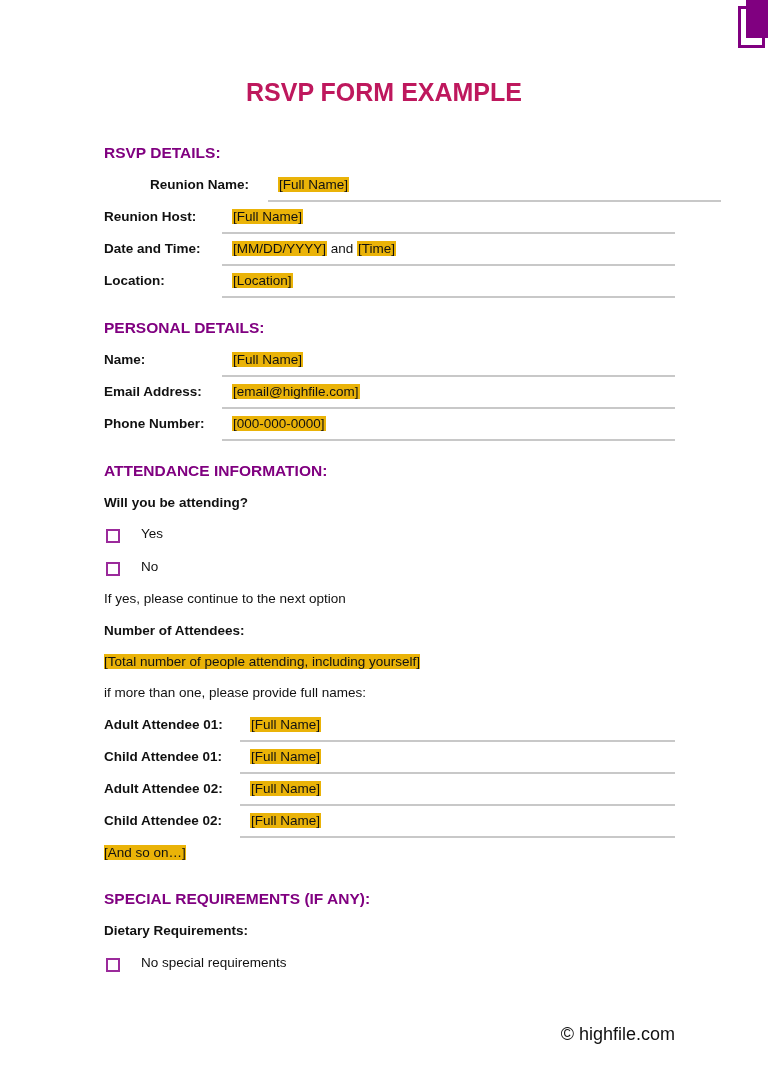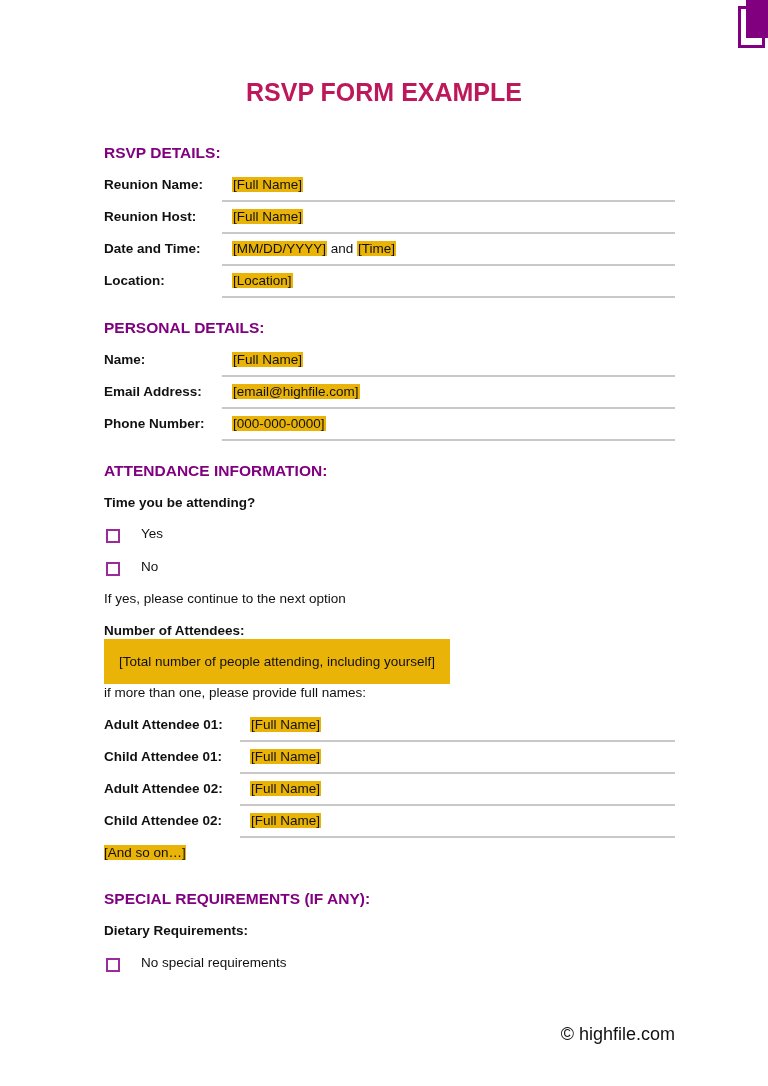--- a/index.html
+++ b/index.html
@@ -58,21 +58,21 @@
 
 <div>
   <div class="logo-outline"></div>
   <div class="logo-solid"></div>
 </div>
 
 <div class="title">RSVP FORM EXAMPLE</div>
 
 <div class="section-heading" style="top:144px;">RSVP DETAILS:</div>
 
-<div class="row" style="top:170px;">
+<div class="row" style="top:170px;margin-left:46px;">
   <span class="label">Reunion Name:</span>
   <span class="value" style="left:128px;"><span class="hl">[Full Name]</span></span>
   <div class="rule" style="left:118px;"></div>
 </div>
 <div class="row" style="top:202px;">
   <span class="label">Reunion Host:</span>
   <span class="value" style="left:128px;"><span class="hl">[Full Name]</span></span>
   <div class="rule" style="left:118px;"></div>
 </div>
 <div class="row" style="top:234px;">
@@ -98,34 +98,34 @@
   <span class="value" style="left:128px;"><span class="hl">[email@highfile.com]</span></span>
   <div class="rule" style="left:118px;"></div>
 </div>
 <div class="row" style="top:409px;">
   <span class="label">Phone Number:</span>
   <span class="value" style="left:128px;"><span class="hl">[000-000-0000]</span></span>
   <div class="rule" style="left:118px;"></div>
 </div>
 
 <div class="section-heading" style="top:462px;">ATTENDANCE INFORMATION:</div>
-<div class="text bold" style="top:495px;">Time you be attending?</div>
+<div class="text bold" style="top:495px;">Will you be attending?</div>
 
 <div class="checkrow" style="top:526px;">
   <span class="checkbox"></span>
   <span class="cb-label">Yes</span>
 </div>
 <div class="checkrow" style="top:559px;">
   <span class="checkbox"></span>
   <span class="cb-label">No</span>
 </div>
 
 <div class="text" style="top:591px;">If yes, please continue to the next option</div>
 <div class="text bold" style="top:623px;">Number of Attendees:</div>
-<div class="text" style="top:654px;"><span class="hl" style="padding:15px;">[Total number of people attending, including yourself]</span></div>
+<div class="text" style="top:654px;"><span class="hl" style="padding:0;">[Total number of people attending, including yourself]</span></div>
 <div class="text" style="top:685px;">if more than one, please provide full names:</div>
 
 <div class="row" style="top:710px;">
   <span class="label">Adult Attendee 01:</span>
   <span class="value" style="left:146px;"><span class="hl">[Full Name]</span></span>
   <div class="rule" style="left:136px;"></div>
 </div>
 <div class="row" style="top:742px;">
   <span class="label">Child Attendee 01:</span>
   <span class="value" style="left:146px;"><span class="hl">[Full Name]</span></span>

